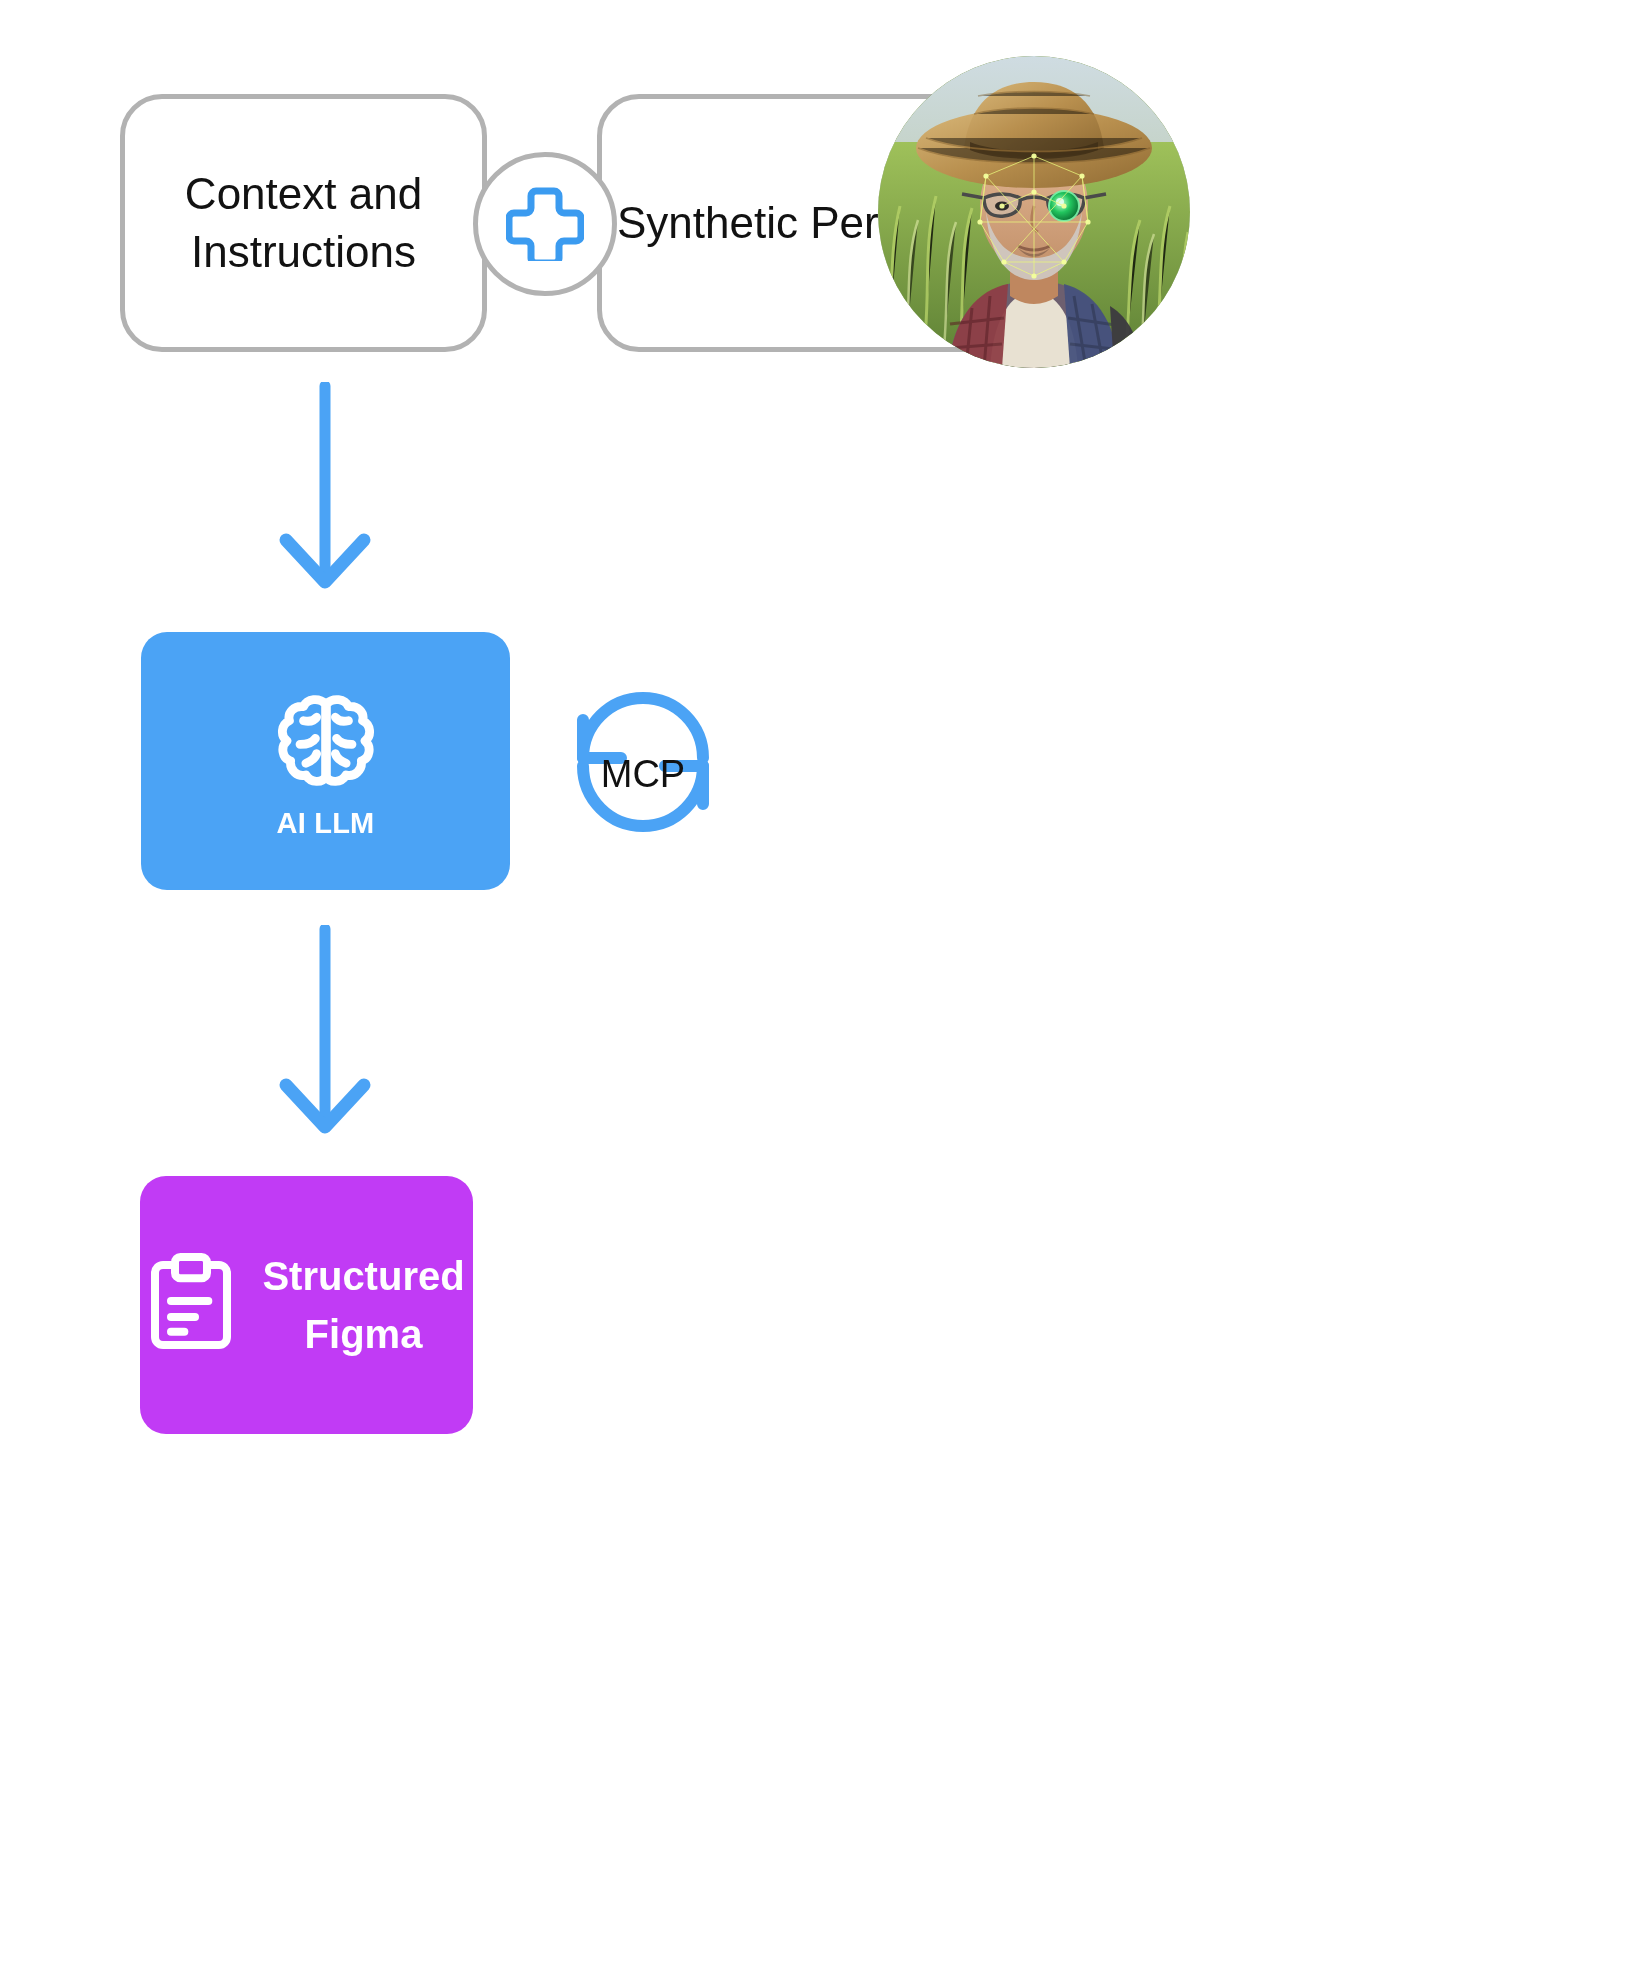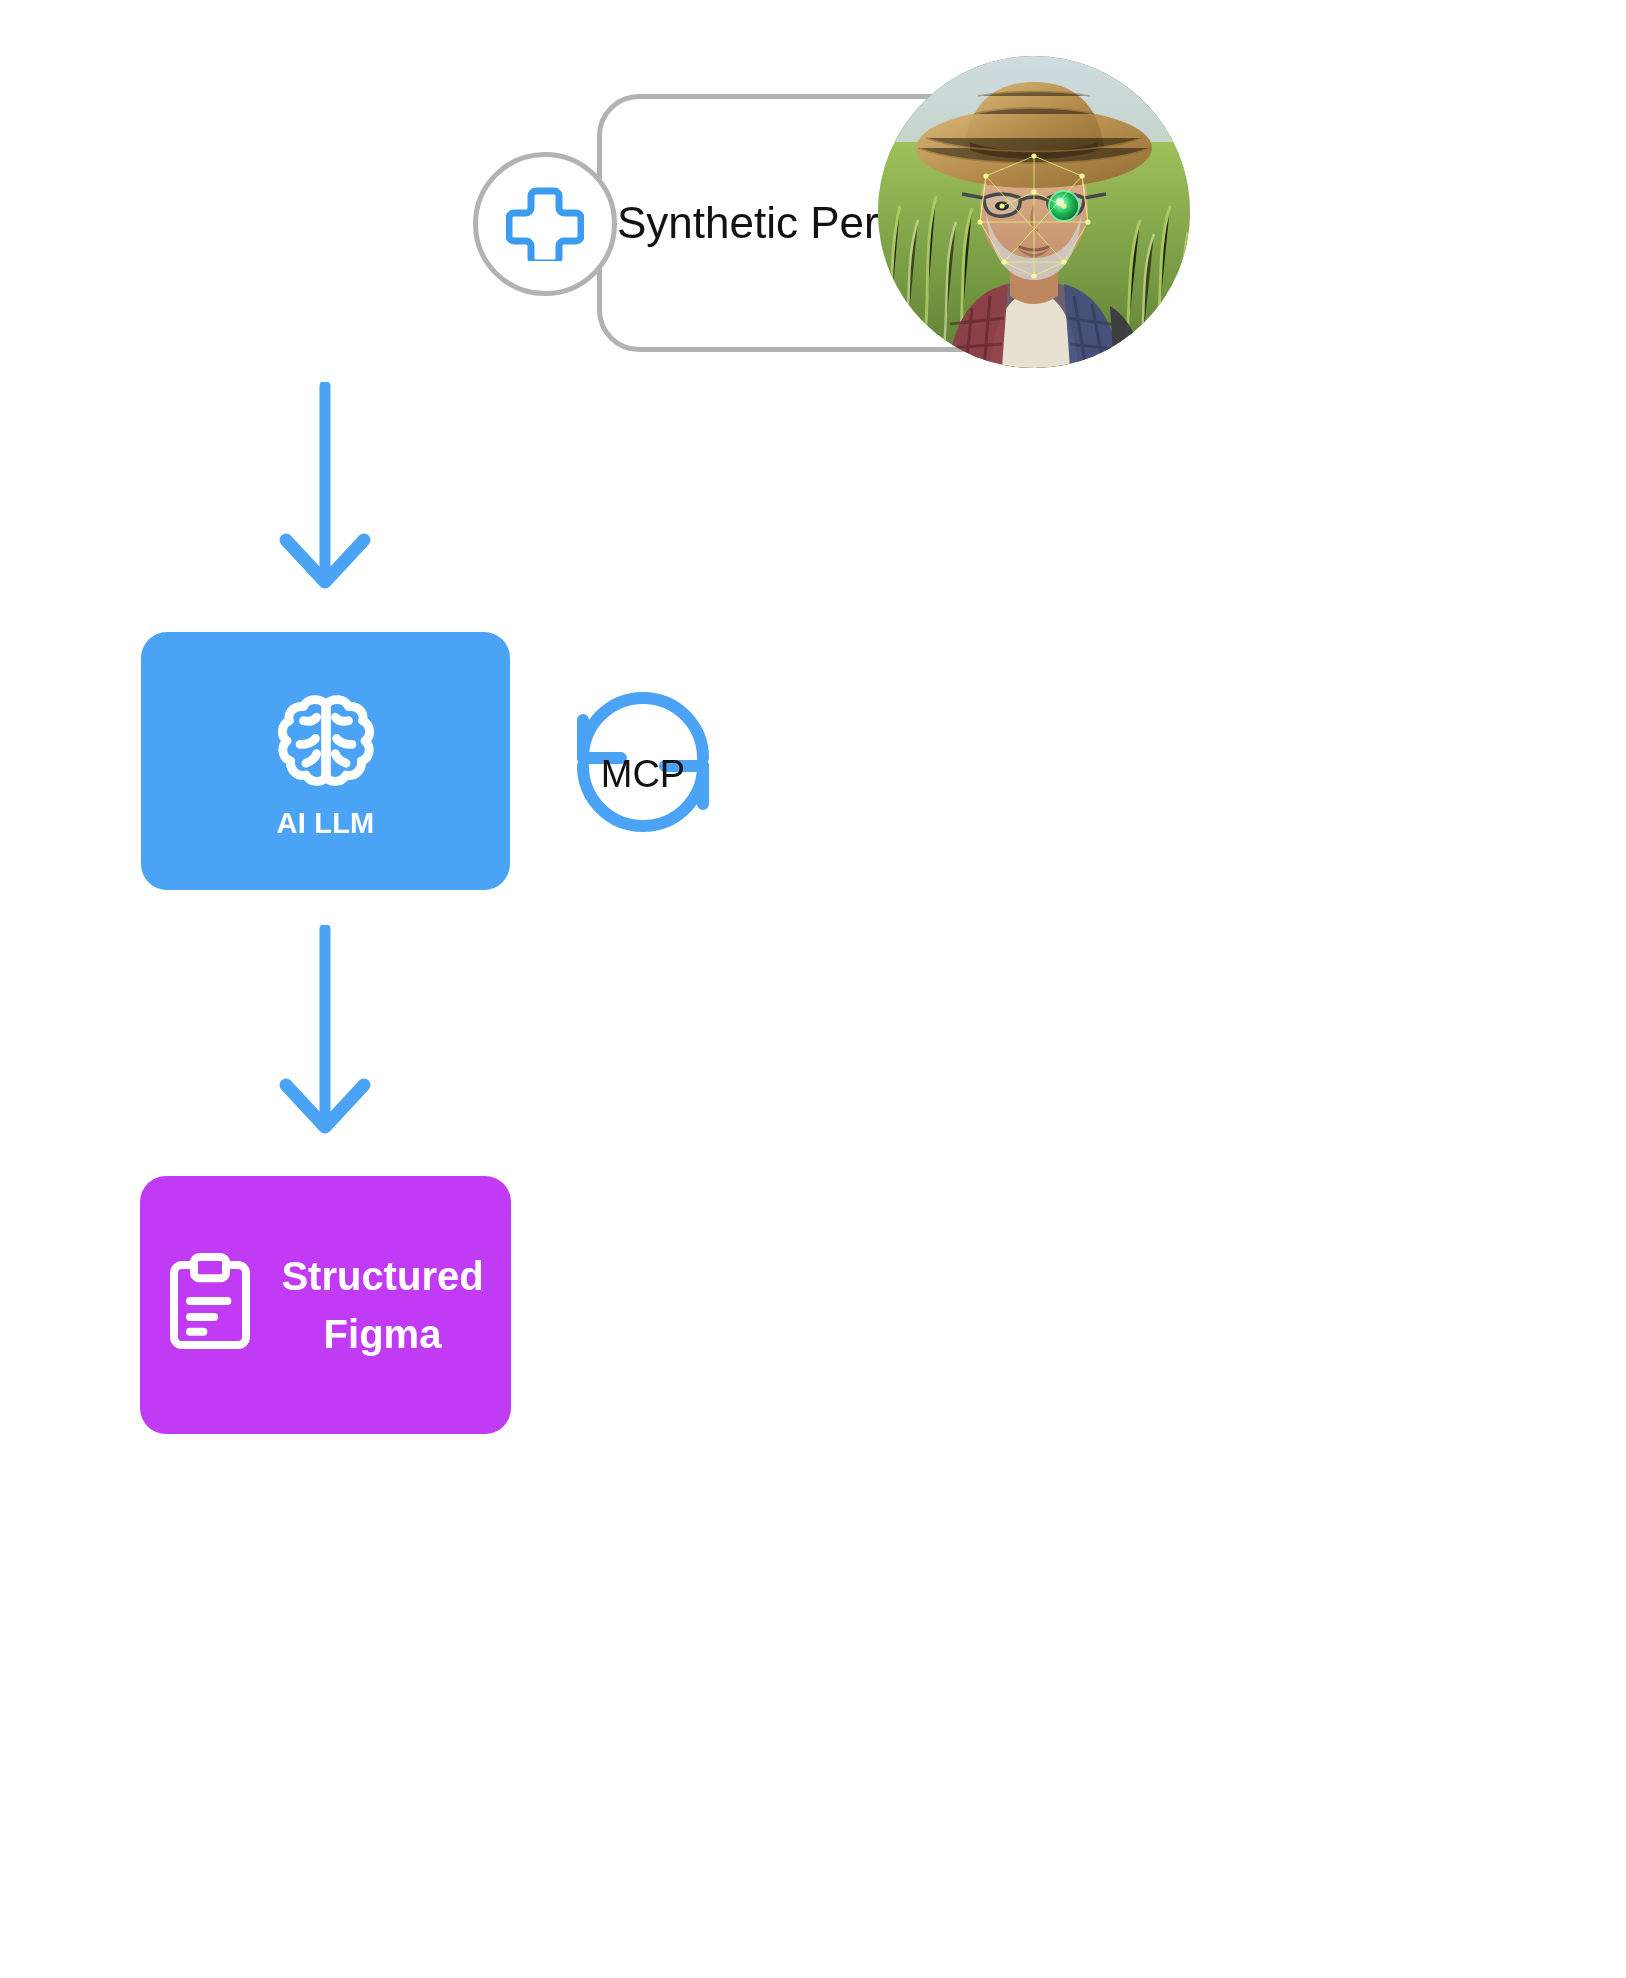--- a/index.html
+++ b/index.html
@@ -81,35 +81,38 @@
     box-shadow:0 10px 34px rgba(120,160,210,.22), 0 0 0 7px rgba(255,255,255,.95);
     display:flex;flex-direction:column;align-items:center;justify-content:center;
   }
   #card-figma .figmalogo{width:108px;height:162px;margin-bottom:34px;}
   #card-figma .figmalabel{
     text-align:center;color:#111111;font-size:44px;line-height:1.32;font-weight:400;
   }
 
   
   #card-report{
-    position:absolute;left:140px;top:1176px;width:371px;height:258px;
+    position:absolute;left:140px;top:1176px;width:333px;height:258px;
     background:#C13BF5;border-radius:26px;
     display:flex;flex-direction:row;align-items:center;justify-content:center;
     gap:28px;
   }
   #card-report .clipwrap{width:86px;height:104px;flex:0 0 auto;}
   #card-report .reportlabel{
     color:#ffffff;font-size:40px;line-height:1.45;font-weight:700;text-align:center;
   }
 </style>
 </head>
 <body>
 
 <div class="stage">
 
+  <div class="inputbox" id="box-context">
+    <span class="boxlabel">Context and Instructions</span>
+  </div>
 
   <div class="inputbox" id="box-persona">
     <span class="boxlabel">Synthetic Persona</span>
   </div>
 
   <div class="pluscircle">
     <span>
       <svg width="78" height="78" viewBox="0 0 78 78">
         <path d="M30 8 h18 a5 5 0 0 1 5 5 v12 a5 5 0 0 0 5 5 h12 a5 5 0 0 1 5 5 v18 a5 5 0 0 1 -5 5 h-12 a5 5 0 0 0 -5 5 v12 a5 5 0 0 1 -5 5 h-18 a5 5 0 0 1 -5 -5 v-12 a5 5 0 0 0 -5 -5 h-12 a5 5 0 0 1 -5 -5 v-18 a5 5 0 0 1 5 -5 h12 a5 5 0 0 0 5 -5 v-12 a5 5 0 0 1 5 -5 z" fill="none" stroke="#3B9BF0" stroke-width="7" stroke-linejoin="round"></path>
       </svg>

